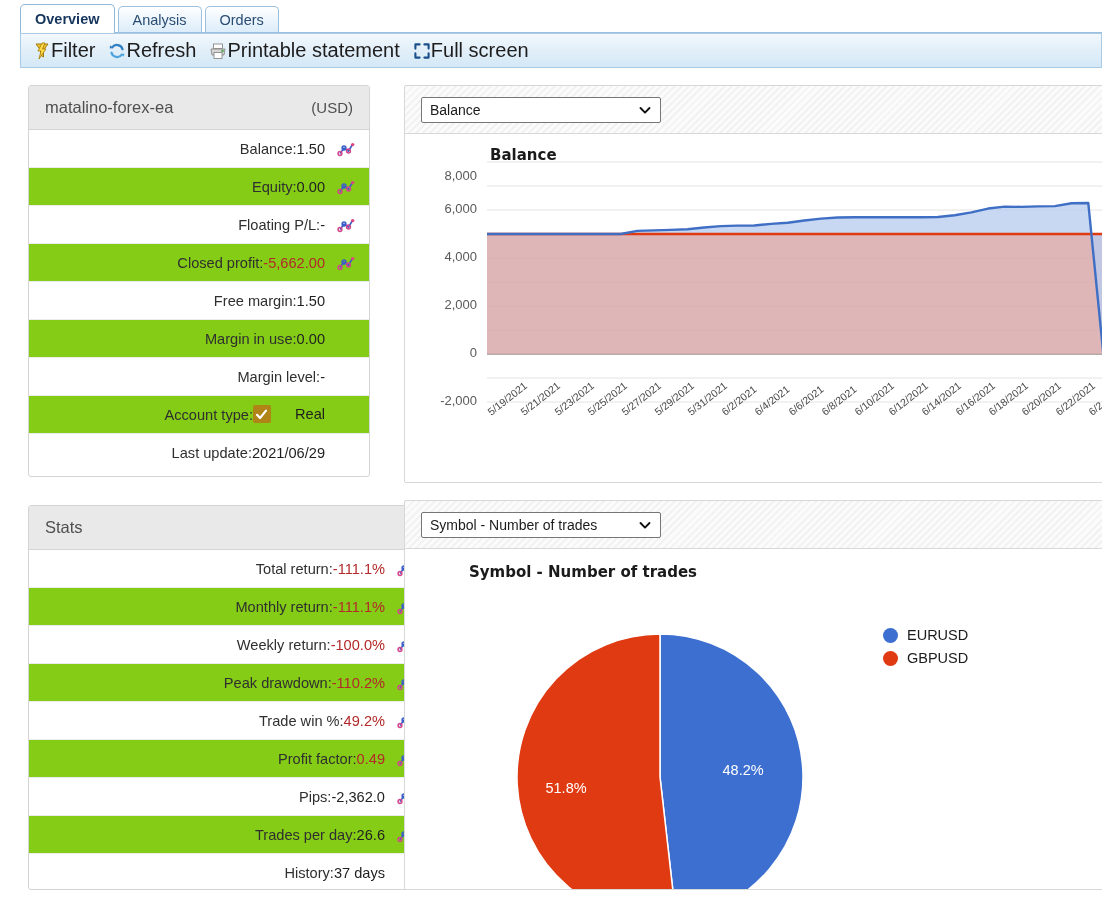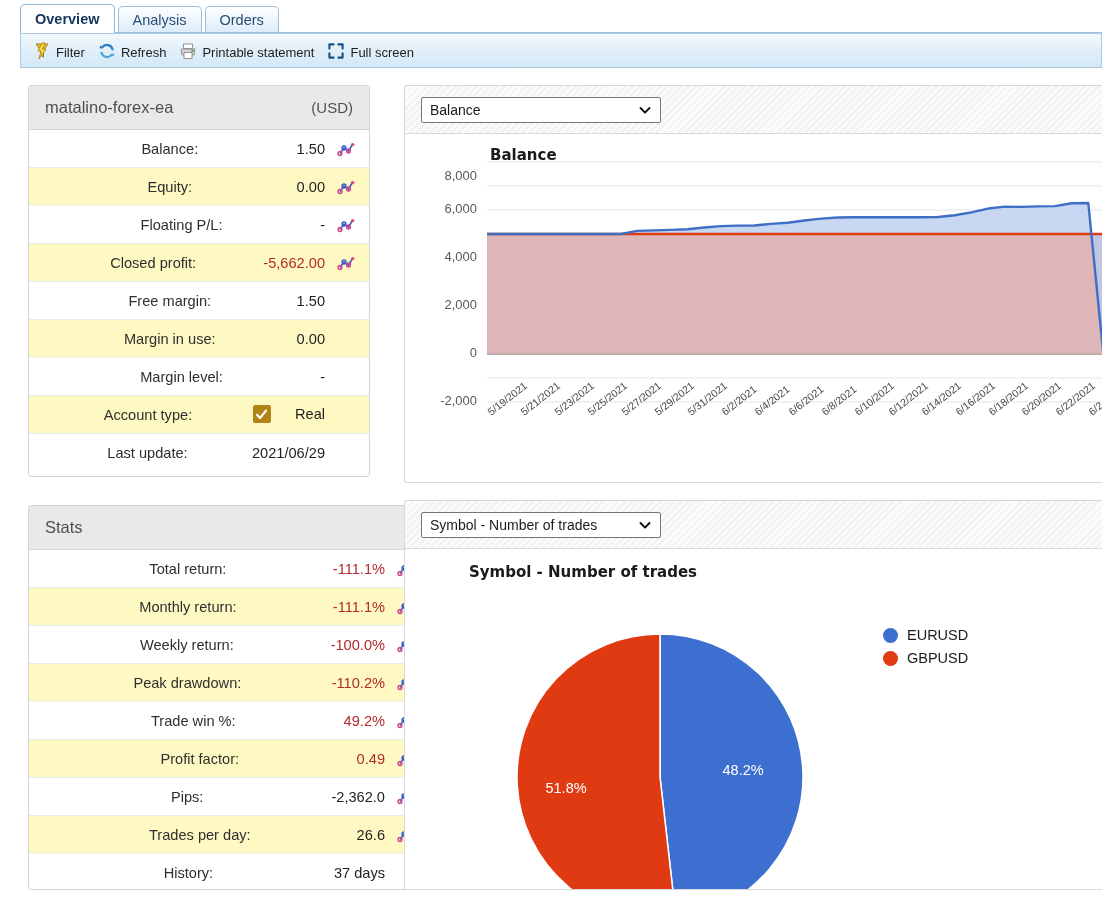--- a/index.html
+++ b/index.html
@@ -41,22 +41,22 @@
   }
 
   
   .toolbar {
     position: absolute; left: 20px; top: 33px; width: 1082px; height: 35px;
     background: linear-gradient(to bottom, #f2f8fd 0%, #e2eff9 48%, #d4e8f7 100%);
     border: 1px solid #a9cbe5; border-left: 1px solid #a9cbe5;
     display: flex; align-items: center; gap: 0px; padding-left: 8px;
   }
   .tbitem {
-    display: flex; align-items: flex-end; gap: 5px;
-    padding: 2px 9px 2px 4px; font-size: 13px; color: #1d1d1d; cursor: default;
+    display: flex; align-items: center; 
+    padding: 2px 9px 2px 4px; font-size: 20px; color: #1d1d1d; cursor: default;
     white-space: nowrap;
   }
   .tbicon { width: 18px; height: 18px; display:block; flex: 0 0 18px; }
 
   
   .panel {
     position: absolute;
     background: #ffffff;
     border: 1px solid #d4d4d4;
     border-radius: 3px;
@@ -74,22 +74,22 @@
   .panel-head .pcur   { font-size: 15px; color: #4f4f4f; }
 
   .prow {
     height: 38px;
     display: flex; align-items: center;
     padding: 0 12px 0 14px;
     border-bottom: 1px solid #ececec;
     font-size: 14.6px; color: #2b2b2b;
   }
   .prow:last-child { border-bottom: none; }
-  .prow.alt { background: #fef9c3; }
-  .prow .lbl { flex: 1 1 auto; text-align: center; color: #2f2f2f; }
+  .prow.alt { background: #84cc16; }
+  .prow .lbl { flex: 1 1 auto; text-align: right; color: #2f2f2f; }
   .prow .val { flex: 0 0 auto; text-align: right; color: #1f1f1f; white-space: nowrap; }
   .prow .val.neg { color: #b32a2a; }
   .prow .chart-ic { flex: 0 0 22px; margin-left: 10px; display: flex; align-items: center; justify-content: center; }
   .prow .chart-ic.empty { visibility: hidden; }
   .realbox { display: inline-flex; align-items: center; gap: 24px; justify-content: flex-end; }
   .checkmark {
     width: 18px; height: 18px; background: #b08416; border-radius: 2px;
     display: inline-flex; align-items: center; justify-content: center;
   }
 

